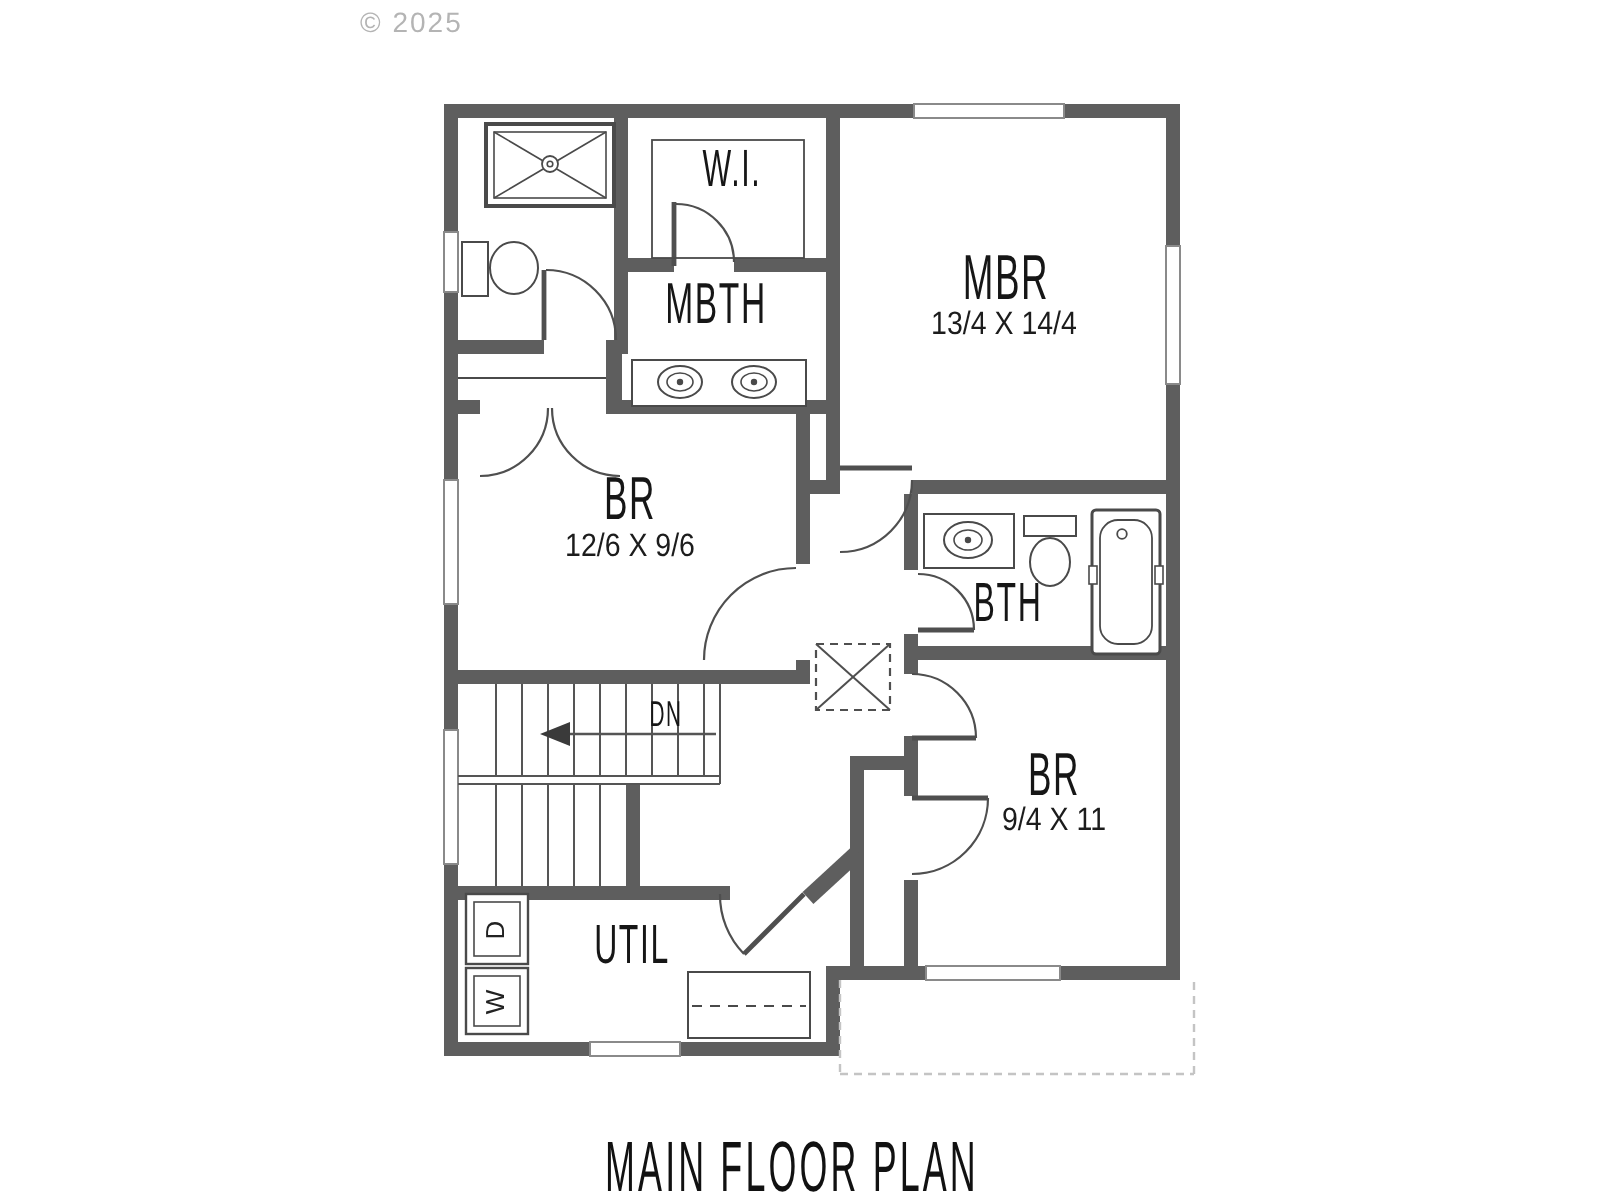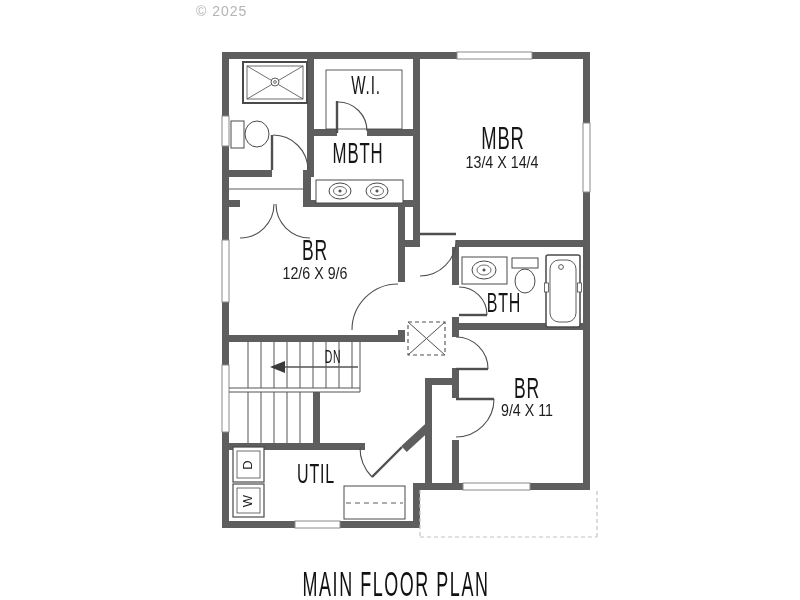--- a/index.html
+++ b/index.html
@@ -3,21 +3,21 @@
 <meta charset="utf-8">
 <style>
   html,body{margin:0;padding:0;background:#fff;}
   #canvas{position:relative;width:800px;height:600px;background:#ffffff;overflow:hidden;
           font-family:"Liberation Sans",sans-serif;}
   svg{position:absolute;left:0;top:0;}
   .lbl{position:absolute;transform:translate(-50%,-50%) scale(0.8,1.38);
        color:#161616;white-space:nowrap;letter-spacing:1px;font-weight:normal;}
   .dim{position:absolute;transform:translate(-50%,-50%) scale(0.95,1.08);
        color:#1c1c1c;white-space:nowrap;font-size:15px;}
-  .watermark{position:absolute;left:180px;top:3px;font-size:14px;letter-spacing:1px;color:#b4b4b4;margin-left:16px;}
+  .watermark{position:absolute;left:180px;top:3px;font-size:14px;letter-spacing:1px;color:#b4b4b4;}
   .title{position:absolute;left:396px;top:584px;transform:translate(-50%,-50%) scale(0.78,1.55);
          font-size:23px;letter-spacing:2px;color:#111;white-space:nowrap;}
 </style>
 </head>
 <body>
 
 <div id="canvas">
 
   <div class="watermark">© 2025</div>
 

